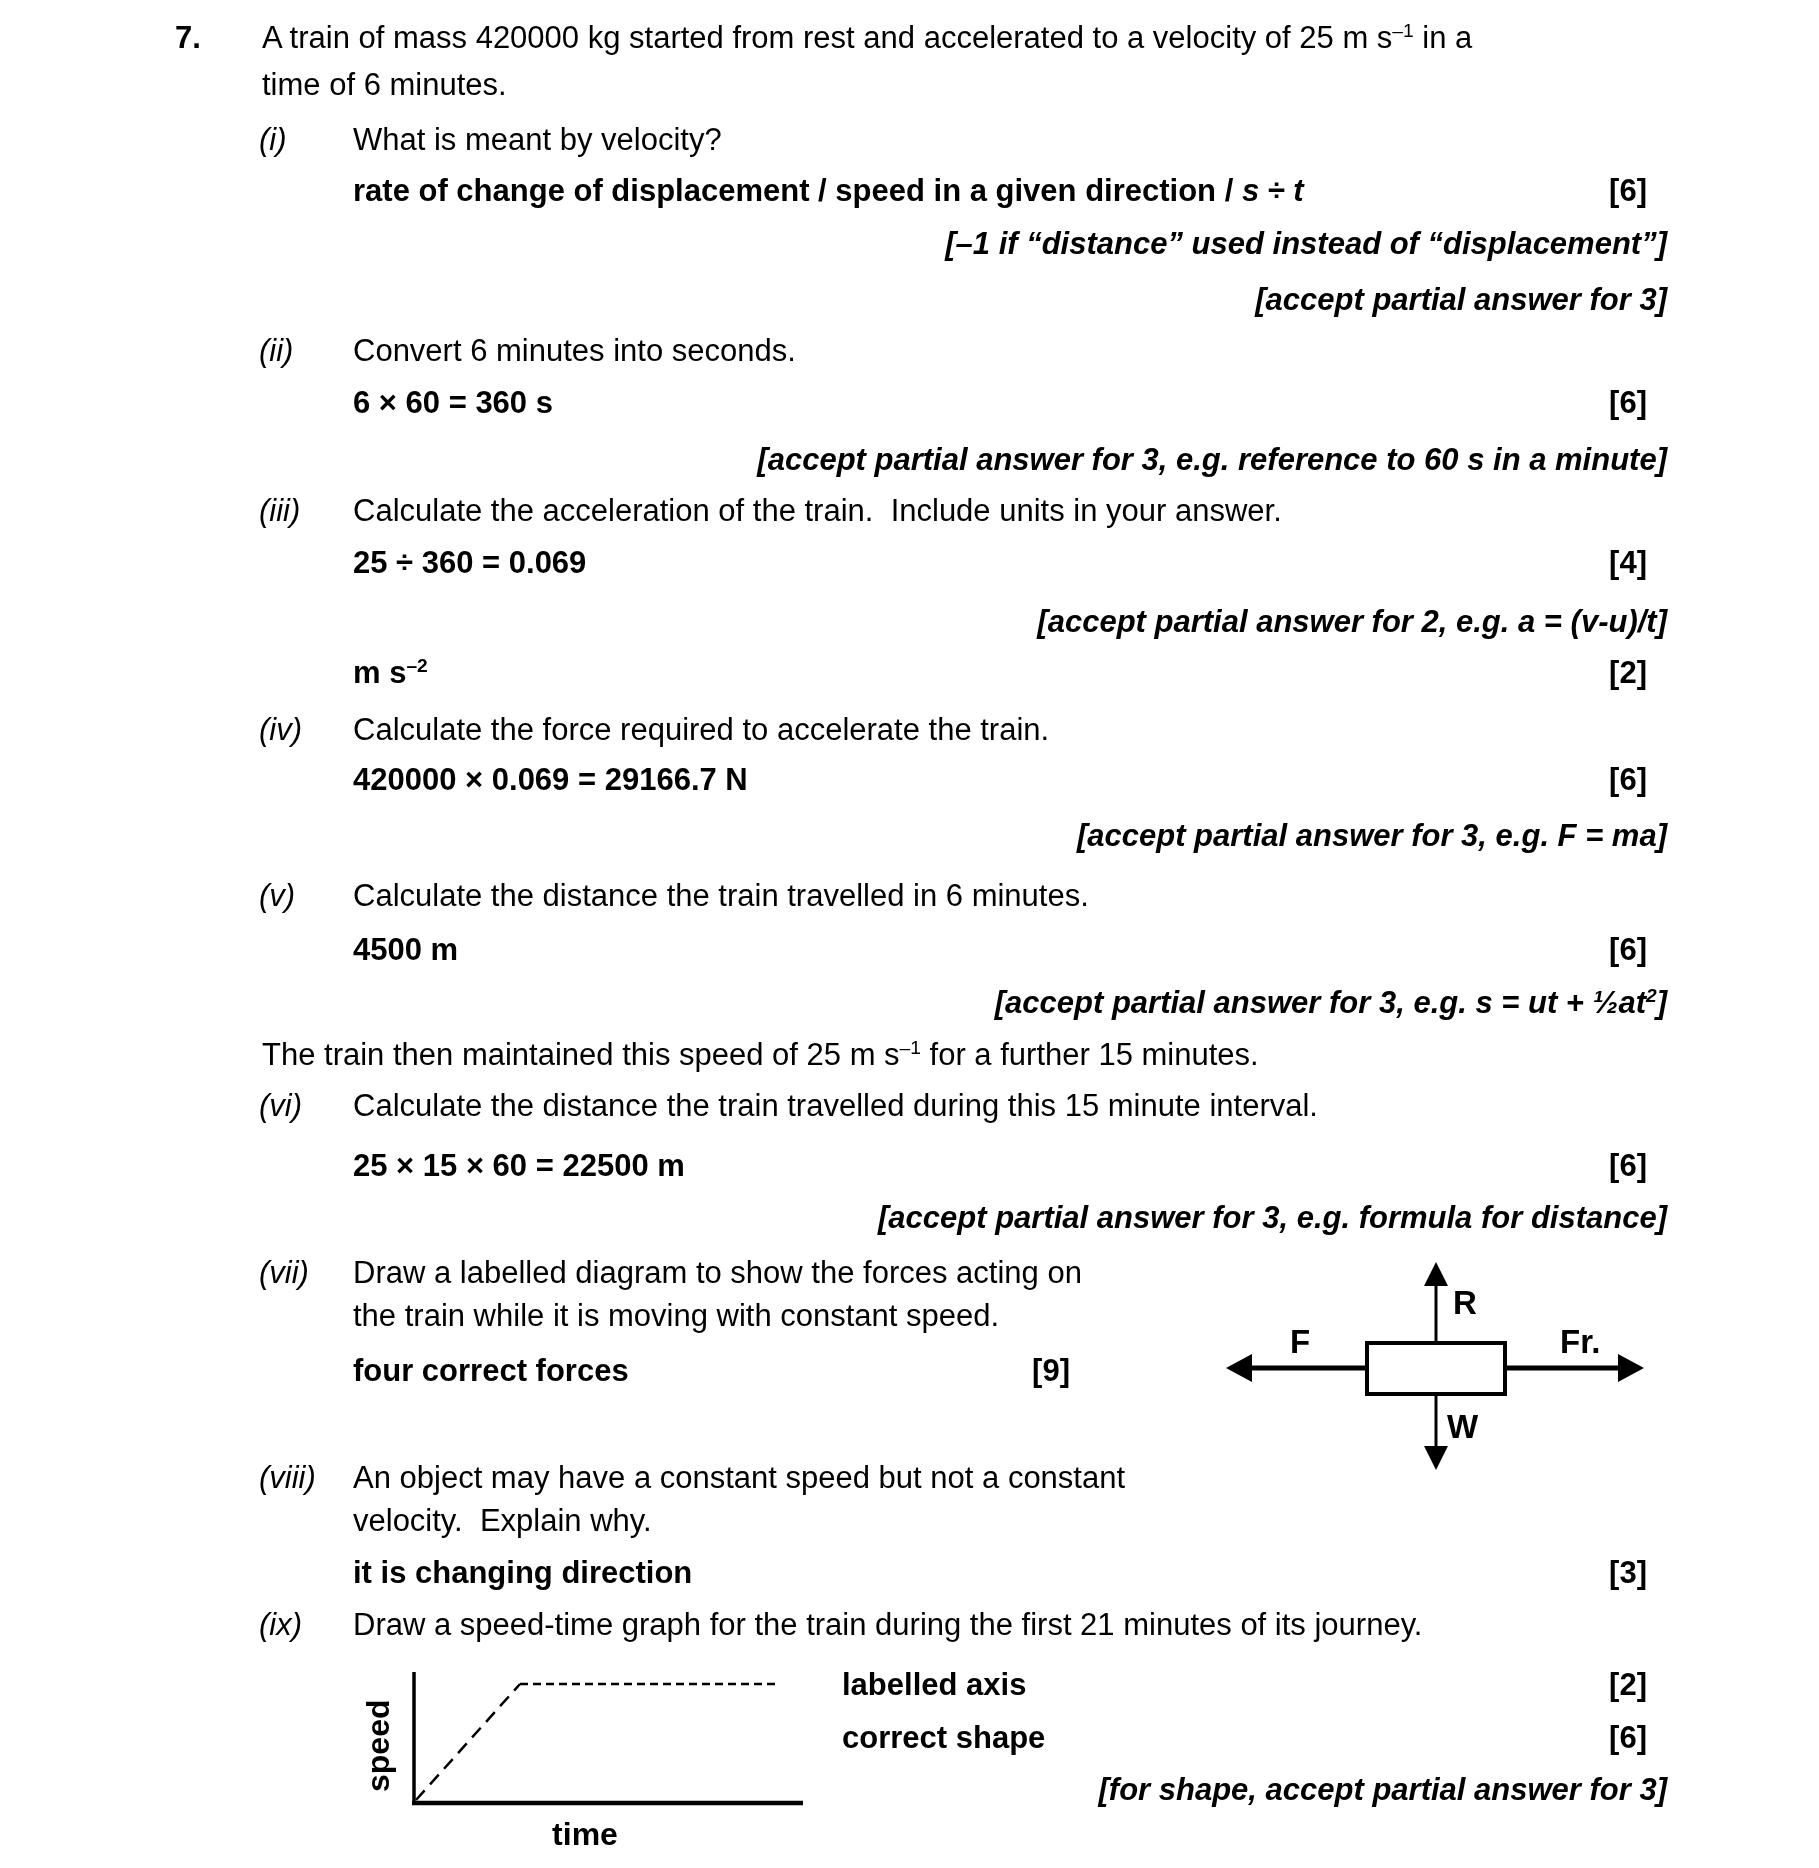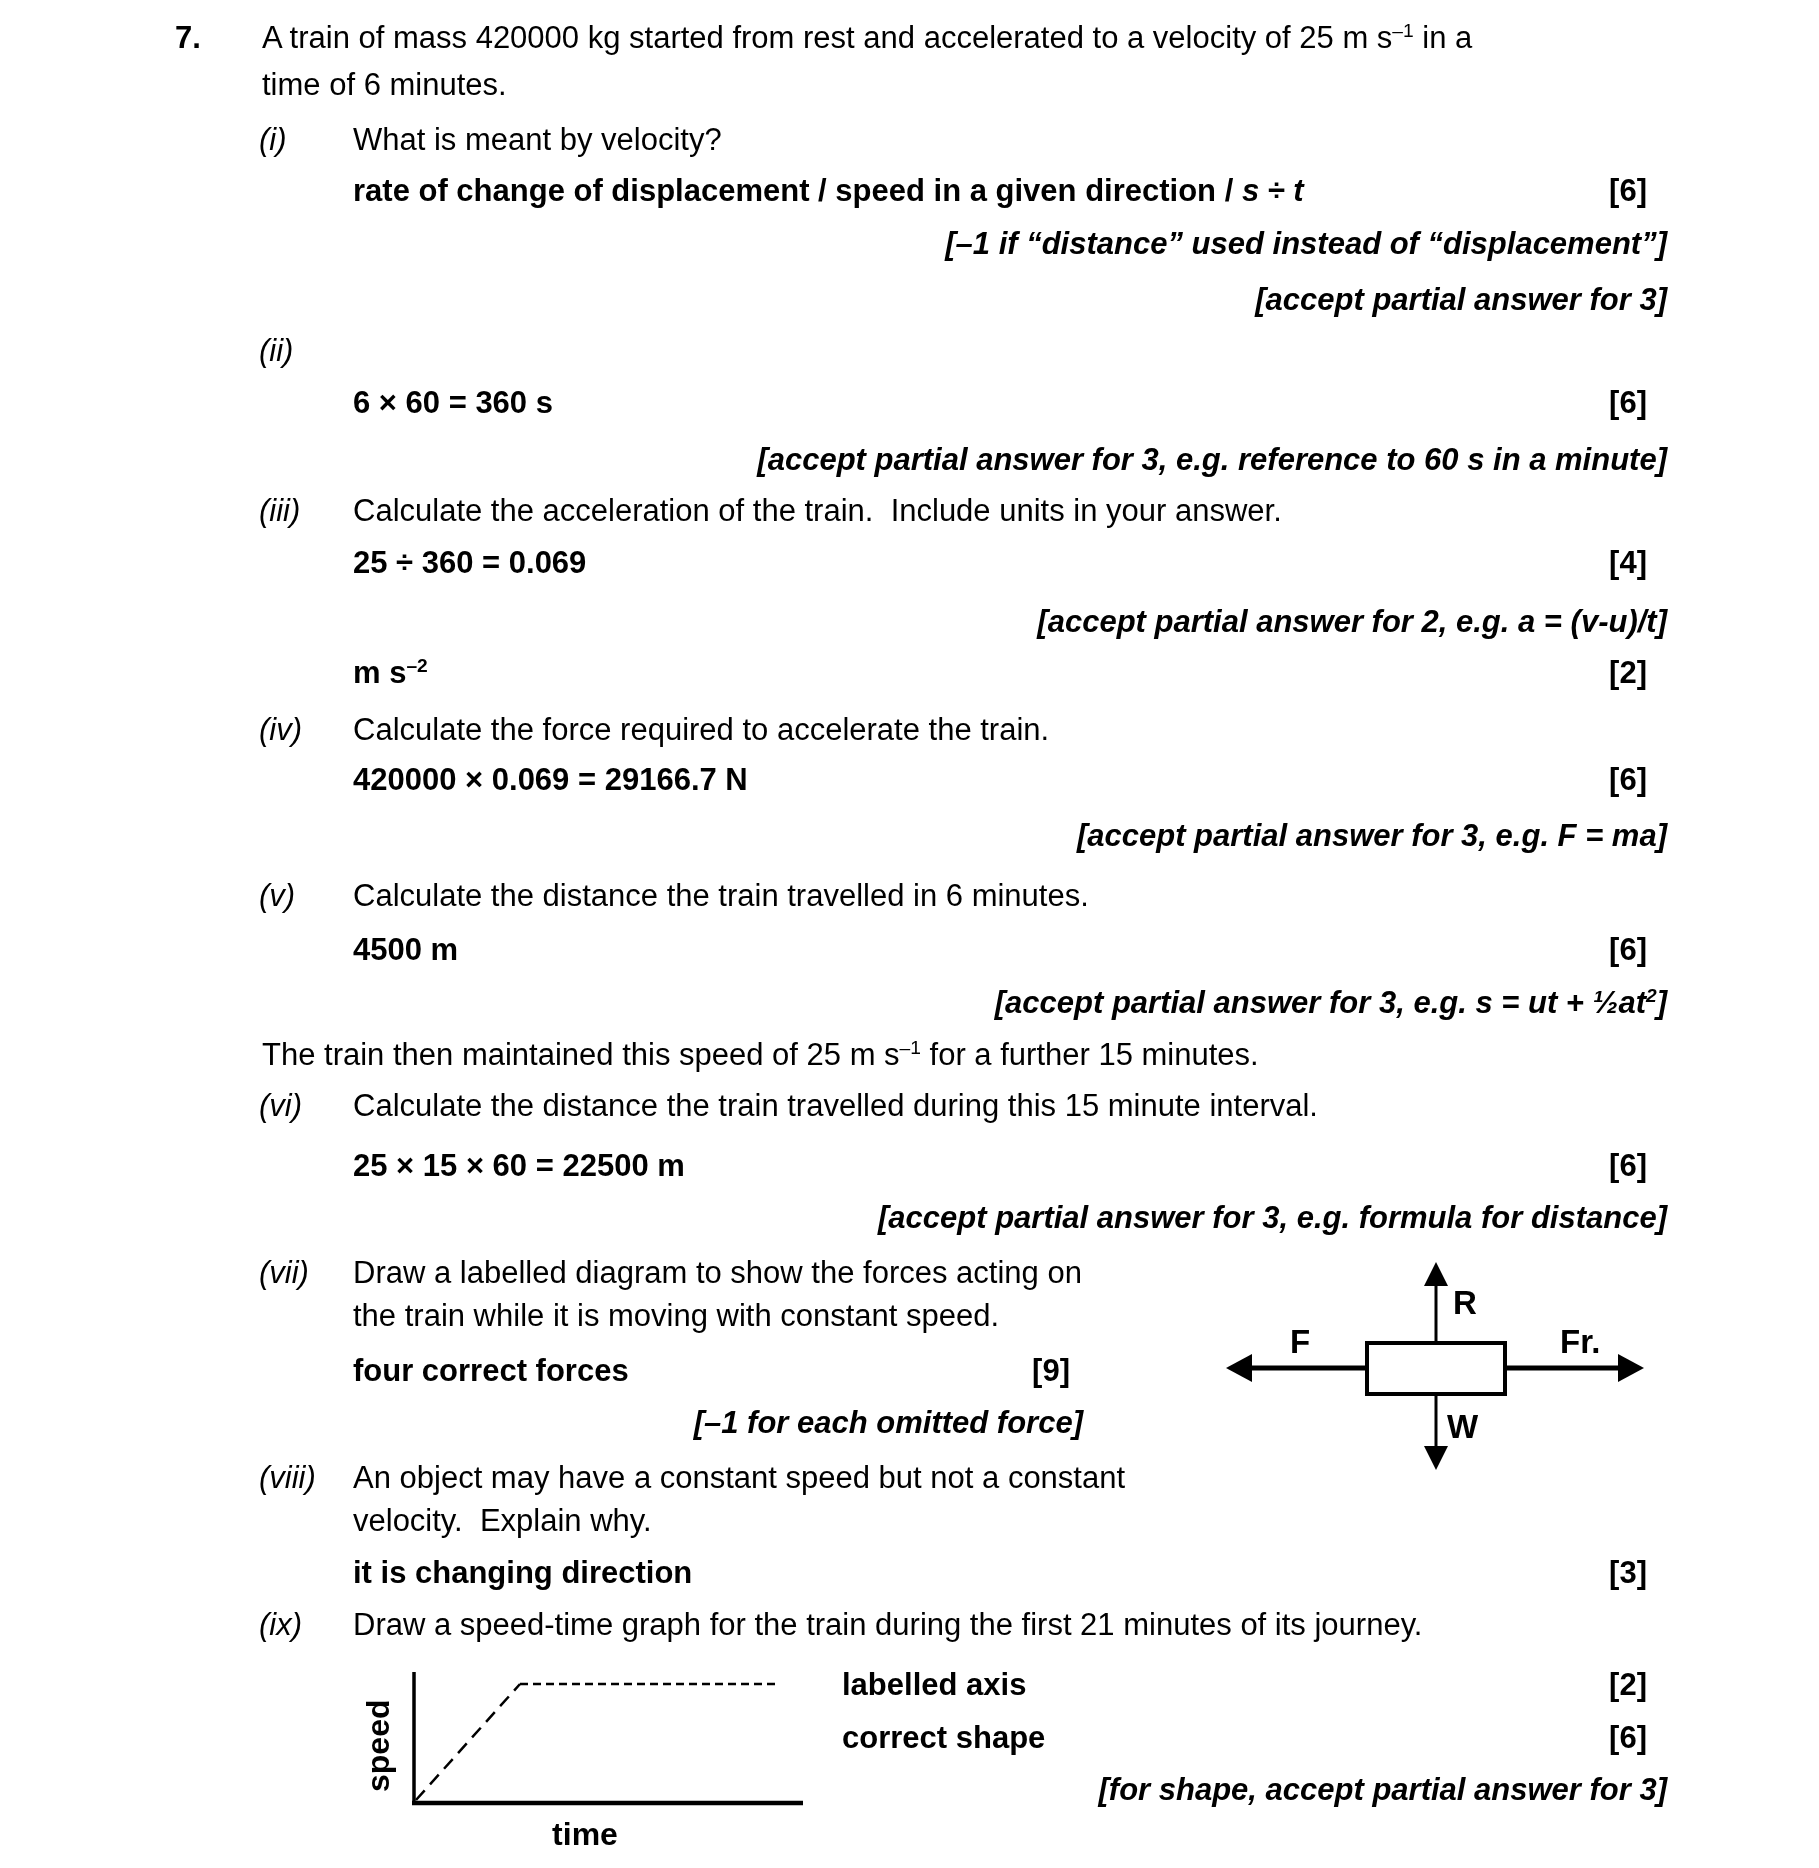--- a/index.html
+++ b/index.html
@@ -47,21 +47,21 @@
 <div class="page">
 
   <div class="row" style="top:19px"><span class="qnum">7.</span><span class="ind"><span>A train of mass 420000 kg started from rest and accelerated to a velocity of 25 m s</span><sup>–1</sup><span> in a</span></span></div>
   <div class="row" style="top:66px"><span class="ind">time of 6 minutes.</span></div>
 
   <div class="row" style="top:121px"><span class="plabel">(i)</span><span class="ptext">What is meant by velocity?</span></div>
   <div class="row" style="top:172px"><span class="ans"><span>rate of change of displacement / speed in a given direction / </span><span class="frm">s ÷ t</span></span><span class="mark">[6]</span></div>
   <div class="row" style="top:225px"><span class="note">[–1 if “distance” used instead of “displacement”]</span></div>
   <div class="row" style="top:281px"><span class="note">[accept partial answer for 3]</span></div>
 
-  <div class="row" style="top:332px"><span class="plabel">(ii)</span></div>
+  <div class="row" style="top:332px"><span class="plabel">(ii)</span><span class="ptext">Convert 6 minutes into seconds.</span></div>
   <div class="row" style="top:384px"><span class="ans">6 × 60 = 360 s</span><span class="mark">[6]</span></div>
   <div class="row" style="top:441px"><span class="note">[accept partial answer for 3, e.g. reference to 60 s in a minute]</span></div>
 
   <div class="row" style="top:492px"><span class="plabel">(iii)</span><span class="ptext">Calculate the acceleration of the train.  Include units in your answer.</span></div>
   <div class="row" style="top:544px"><span class="ans">25 ÷ 360 = 0.069</span><span class="mark">[4]</span></div>
   <div class="row" style="top:603px"><span class="note">[accept partial answer for 2, e.g. a = (v-u)/t]</span></div>
   <div class="row" style="top:654px"><span class="ans"><span>m s</span><sup>–2</sup></span><span class="mark">[2]</span></div>
 
   <div class="row" style="top:711px"><span class="plabel">(iv)</span><span class="ptext">Calculate the force required to accelerate the train.</span></div>
   <div class="row" style="top:761px"><span class="ans">420000 × 0.069 = 29166.7 N</span><span class="mark">[6]</span></div>
@@ -73,21 +73,20 @@
 
   <div class="row" style="top:1036px"><span class="ind"><span>The train then maintained this speed of 25 m s</span><sup>–1</sup><span> for a further 15 minutes.</span></span></div>
 
   <div class="row" style="top:1087px"><span class="plabel">(vi)</span><span class="ptext">Calculate the distance the train travelled during this 15 minute interval.</span></div>
   <div class="row" style="top:1147px"><span class="ans">25 × 15 × 60 = 22500 m</span><span class="mark">[6]</span></div>
   <div class="row" style="top:1199px"><span class="note">[accept partial answer for 3, e.g. formula for distance]</span></div>
 
   <div class="row" style="top:1254px"><span class="plabel">(vii)</span><span class="ptext">Draw a labelled diagram to show the forces acting on</span></div>
   <div class="row" style="top:1297px"><span class="ptext">the train while it is moving with constant speed.</span></div>
   <div class="row" style="top:1352px"><span class="ans">four correct forces</span><span class="mark-mid">[9]</span></div>
-  <div class="row" style="top:1404px"><span class="note-mid">[–1 for each omitted force]</span></div>
 
   <div class="fd">
     <svg width="470" height="240" viewBox="0 0 470 240">
       <g stroke="#000" fill="#000">
         <line x1="236" y1="34" x2="236" y2="93" stroke-width="3"></line>
         <polygon points="236,12 224,36 248,36" stroke="none"></polygon>
       </g>
       <g stroke="#000" fill="#000">
         <line x1="236" y1="144" x2="236" y2="200" stroke-width="3"></line>
         <polygon points="236,220 224,196 248,196" stroke="none"></polygon>

